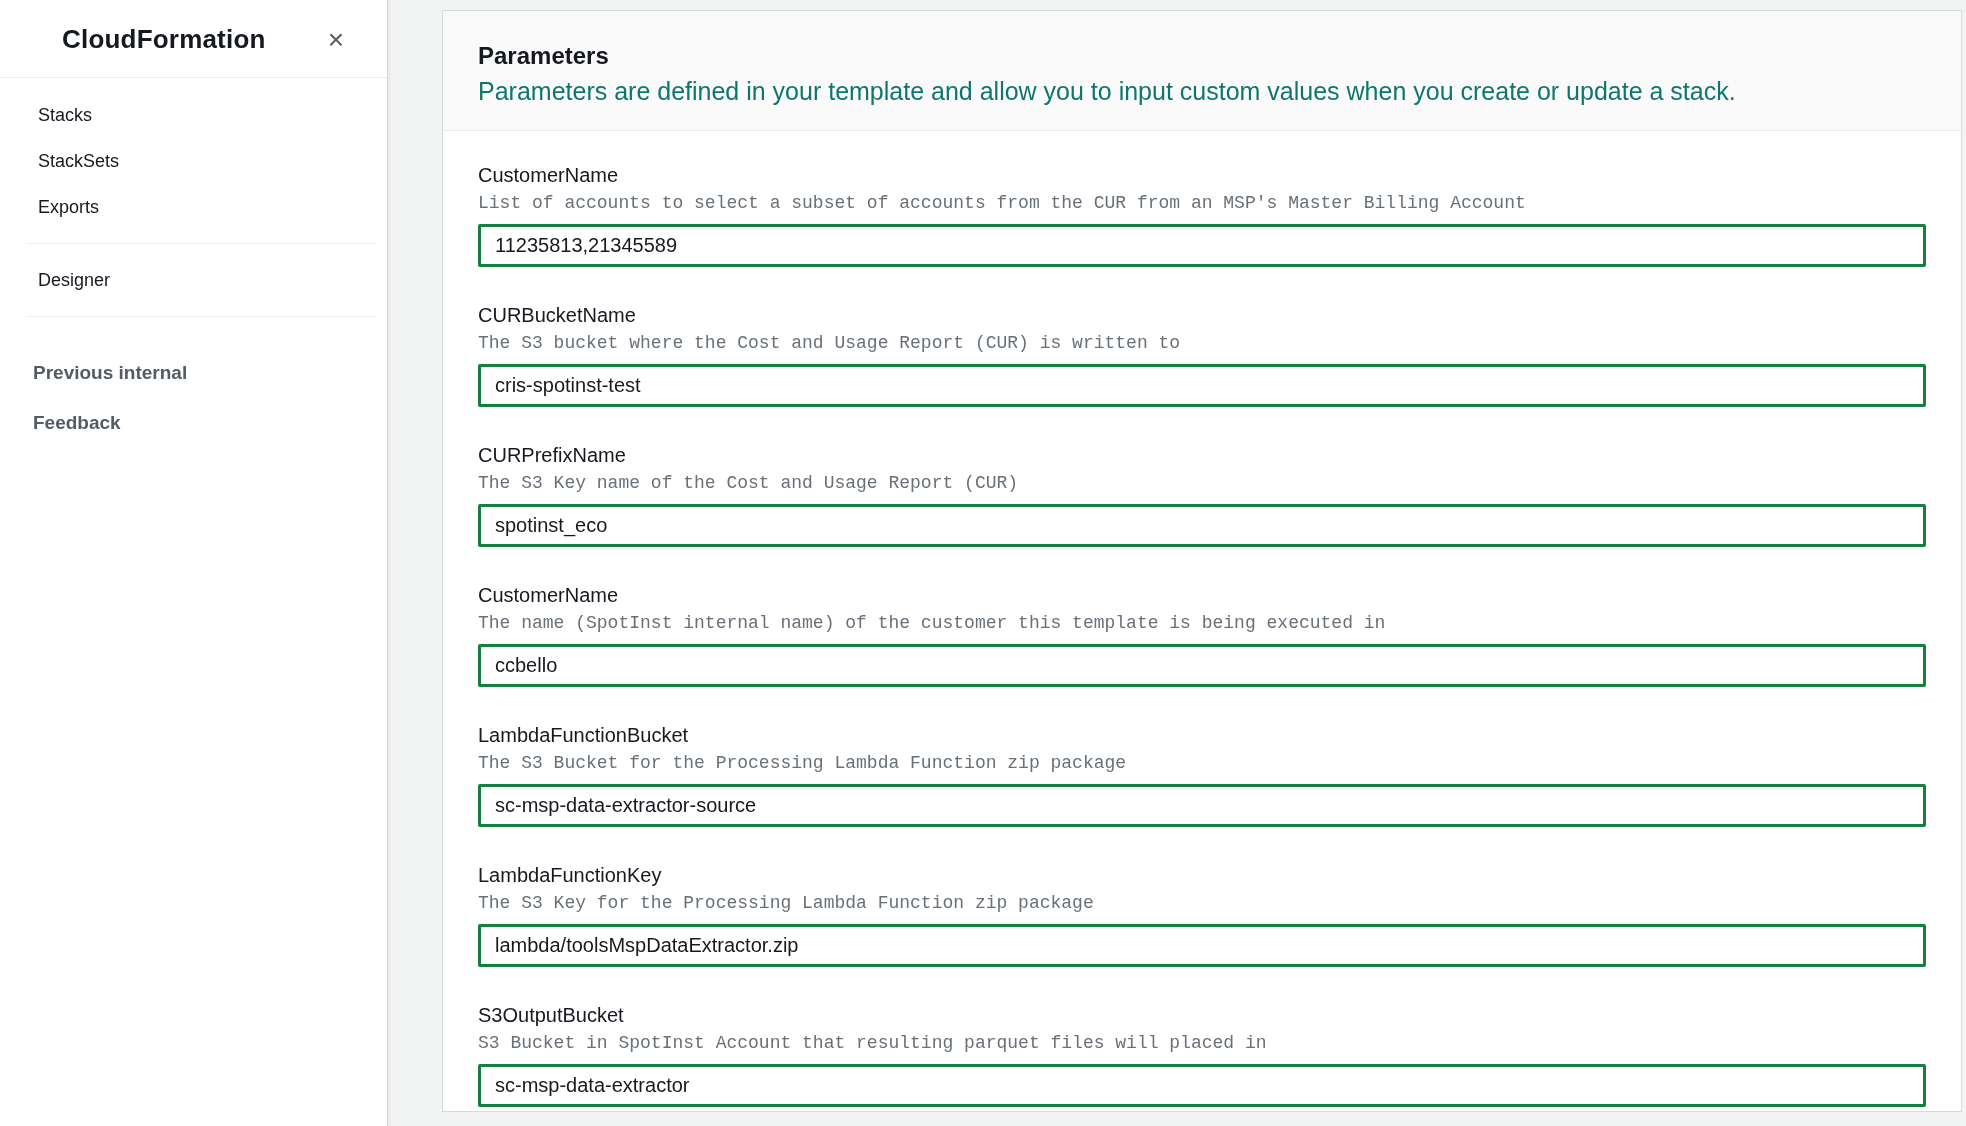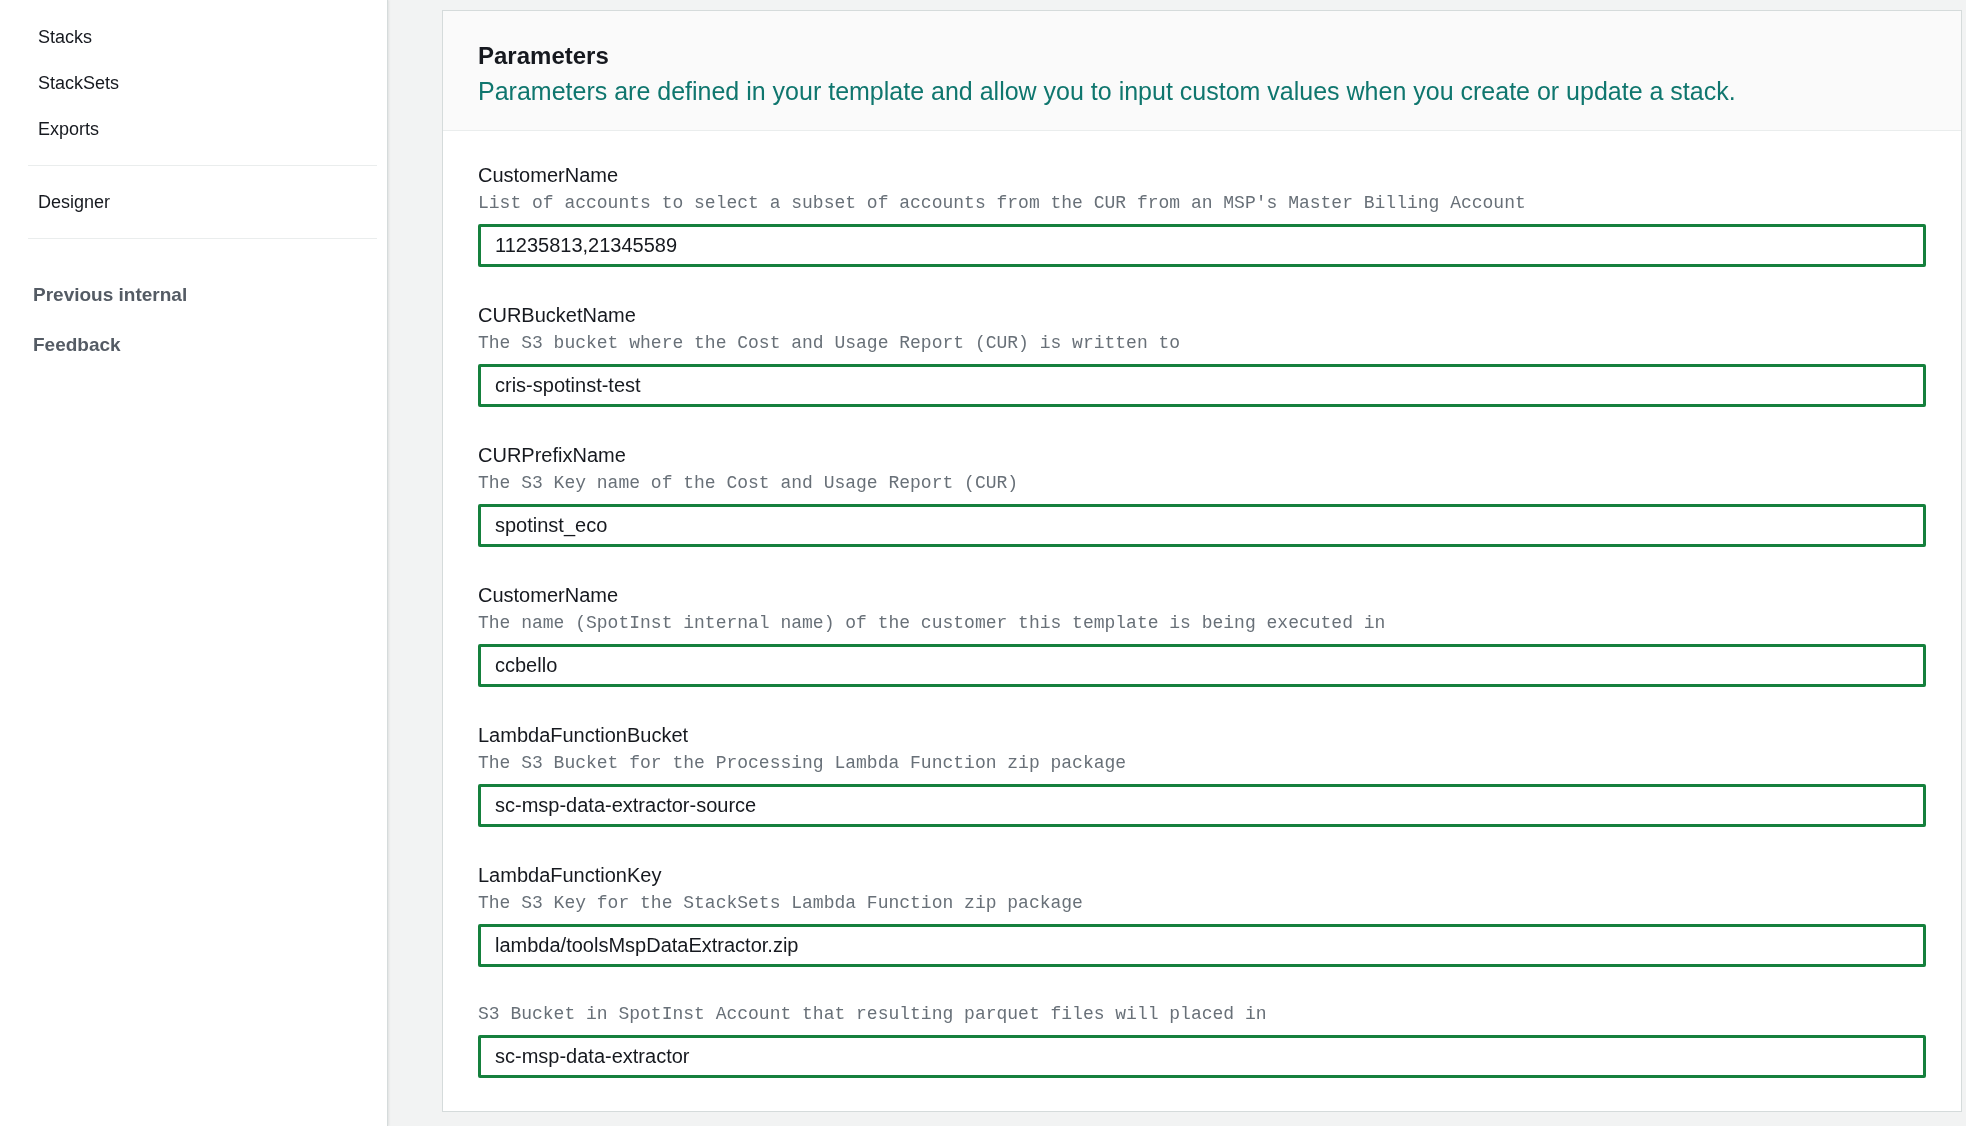--- a/index.html
+++ b/index.html
@@ -90,20 +90,24 @@
     padding: 0 14px;
     outline: none;
   }
 </style>
 </head>
 <body>
 
 <div class="app">
 
   <nav class="sidebar">
+    <div class="sidebar-header">
+      <span class="sidebar-title">CloudFormation</span>
+      <button class="close-btn">×</button>
+    </div>
 
     <div class="sidebar-nav">
       <a class="nav-item">Stacks</a>
       <a class="nav-item">StackSets</a>
       <a class="nav-item">Exports</a>
 
       <hr class="side-divider">
 
       <a class="nav-item">Designer</a>
 
@@ -150,25 +154,26 @@
         </div>
 
         <div class="field-group">
           <div class="field-label">LambdaFunctionBucket</div>
           <div class="field-desc">The S3 Bucket for the Processing Lambda Function zip package</div>
           <input class="field-input" type="text" value="sc-msp-data-extractor-source" style="">
         </div>
 
         <div class="field-group">
           <div class="field-label">LambdaFunctionKey</div>
-          <div class="field-desc">The S3 Key for the StackSets Lambda Function zip package</div>
+          <div class="field-desc">The S3 Key for the Processing Lambda Function zip package</div>
           <input class="field-input" type="text" value="lambda/toolsMspDataExtractor.zip" style="">
         </div>
 
         <div class="field-group">
+          <div class="field-label">S3OutputBucket</div>
           <div class="field-desc">S3 Bucket in SpotInst Account that resulting parquet files will placed in</div>
           <input class="field-input" type="text" value="sc-msp-data-extractor" style="">
         </div>
 
       </div>
     </section>
   </main>
 
 </div>
 

